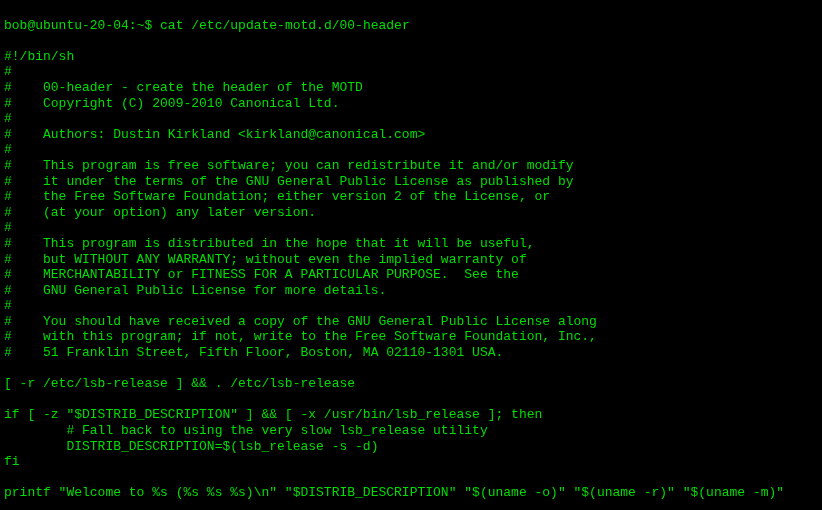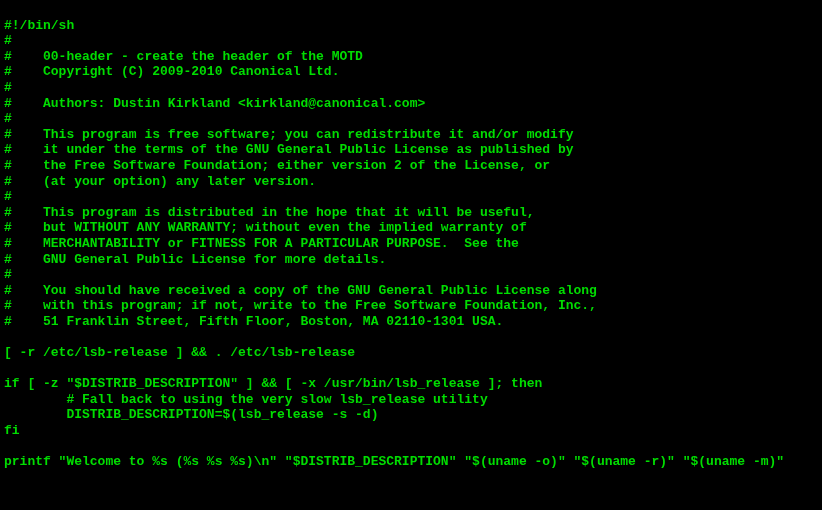--- a/index.html
+++ b/index.html
@@ -28,25 +28,25 @@
       color: #00dd00;
     }
     .prompt-dollar {
       color: #00dd00;
     }
     .command {
       color: #00dd00;
     }
     .output-line {
       color: #00dd00;
-      font-weight: bold;
     }
     .line {
       display: block;
     }
   </style>
 </head>
 <body>
 
 <div class="terminal">
+<span class="line"><span class="prompt-user">bob@ubuntu-20-04</span><span class="prompt-sep">:</span><span class="prompt-user">~</span><span class="prompt-dollar">$</span><span class="command"> cat /etc/update-motd.d/00-header</span></span>
 <div id="output-container"><span class="line output-line">#!/bin/sh</span><span class="line output-line">#</span><span class="line output-line">#    00-header - create the header of the MOTD</span><span class="line output-line">#    Copyright (C) 2009-2010 Canonical Ltd.</span><span class="line output-line">#</span><span class="line output-line">#    Authors: Dustin Kirkland &lt;kirkland@canonical.com&gt;</span><span class="line output-line">#</span><span class="line output-line">#    This program is free software; you can redistribute it and/or modify</span><span class="line output-line">#    it under the terms of the GNU General Public License as published by</span><span class="line output-line">#    the Free Software Foundation; either version 2 of the License, or</span><span class="line output-line">#    (at your option) any later version.</span><span class="line output-line">#</span><span class="line output-line">#    This program is distributed in the hope that it will be useful,</span><span class="line output-line">#    but WITHOUT ANY WARRANTY; without even the implied warranty of</span><span class="line output-line">#    MERCHANTABILITY or FITNESS FOR A PARTICULAR PURPOSE.  See the</span><span class="line output-line">#    GNU General Public License for more details.</span><span class="line output-line">#</span><span class="line output-line">#    You should have received a copy of the GNU General Public License along</span><span class="line output-line">#    with this program; if not, write to the Free Software Foundation, Inc.,</span><span class="line output-line">#    51 Franklin Street, Fifth Floor, Boston, MA 02110-1301 USA.</span><span class="line output-line"> </span><span class="line output-line">[ -r /etc/lsb-release ] &amp;&amp; . /etc/lsb-release</span><span class="line output-line"> </span><span class="line output-line">if [ -z "$DISTRIB_DESCRIPTION" ] &amp;&amp; [ -x /usr/bin/lsb_release ]; then</span><span class="line output-line">        # Fall back to using the very slow lsb_release utility</span><span class="line output-line">        DISTRIB_DESCRIPTION=$(lsb_release -s -d)</span><span class="line output-line">fi</span><span class="line output-line"> </span><span class="line output-line">printf "Welcome to %s (%s %s %s)\n" "$DISTRIB_DESCRIPTION" "$(uname -o)" "$(uname -r)" "$(uname -m)"</span></div>
 
 </div>
 
 </body></html>

